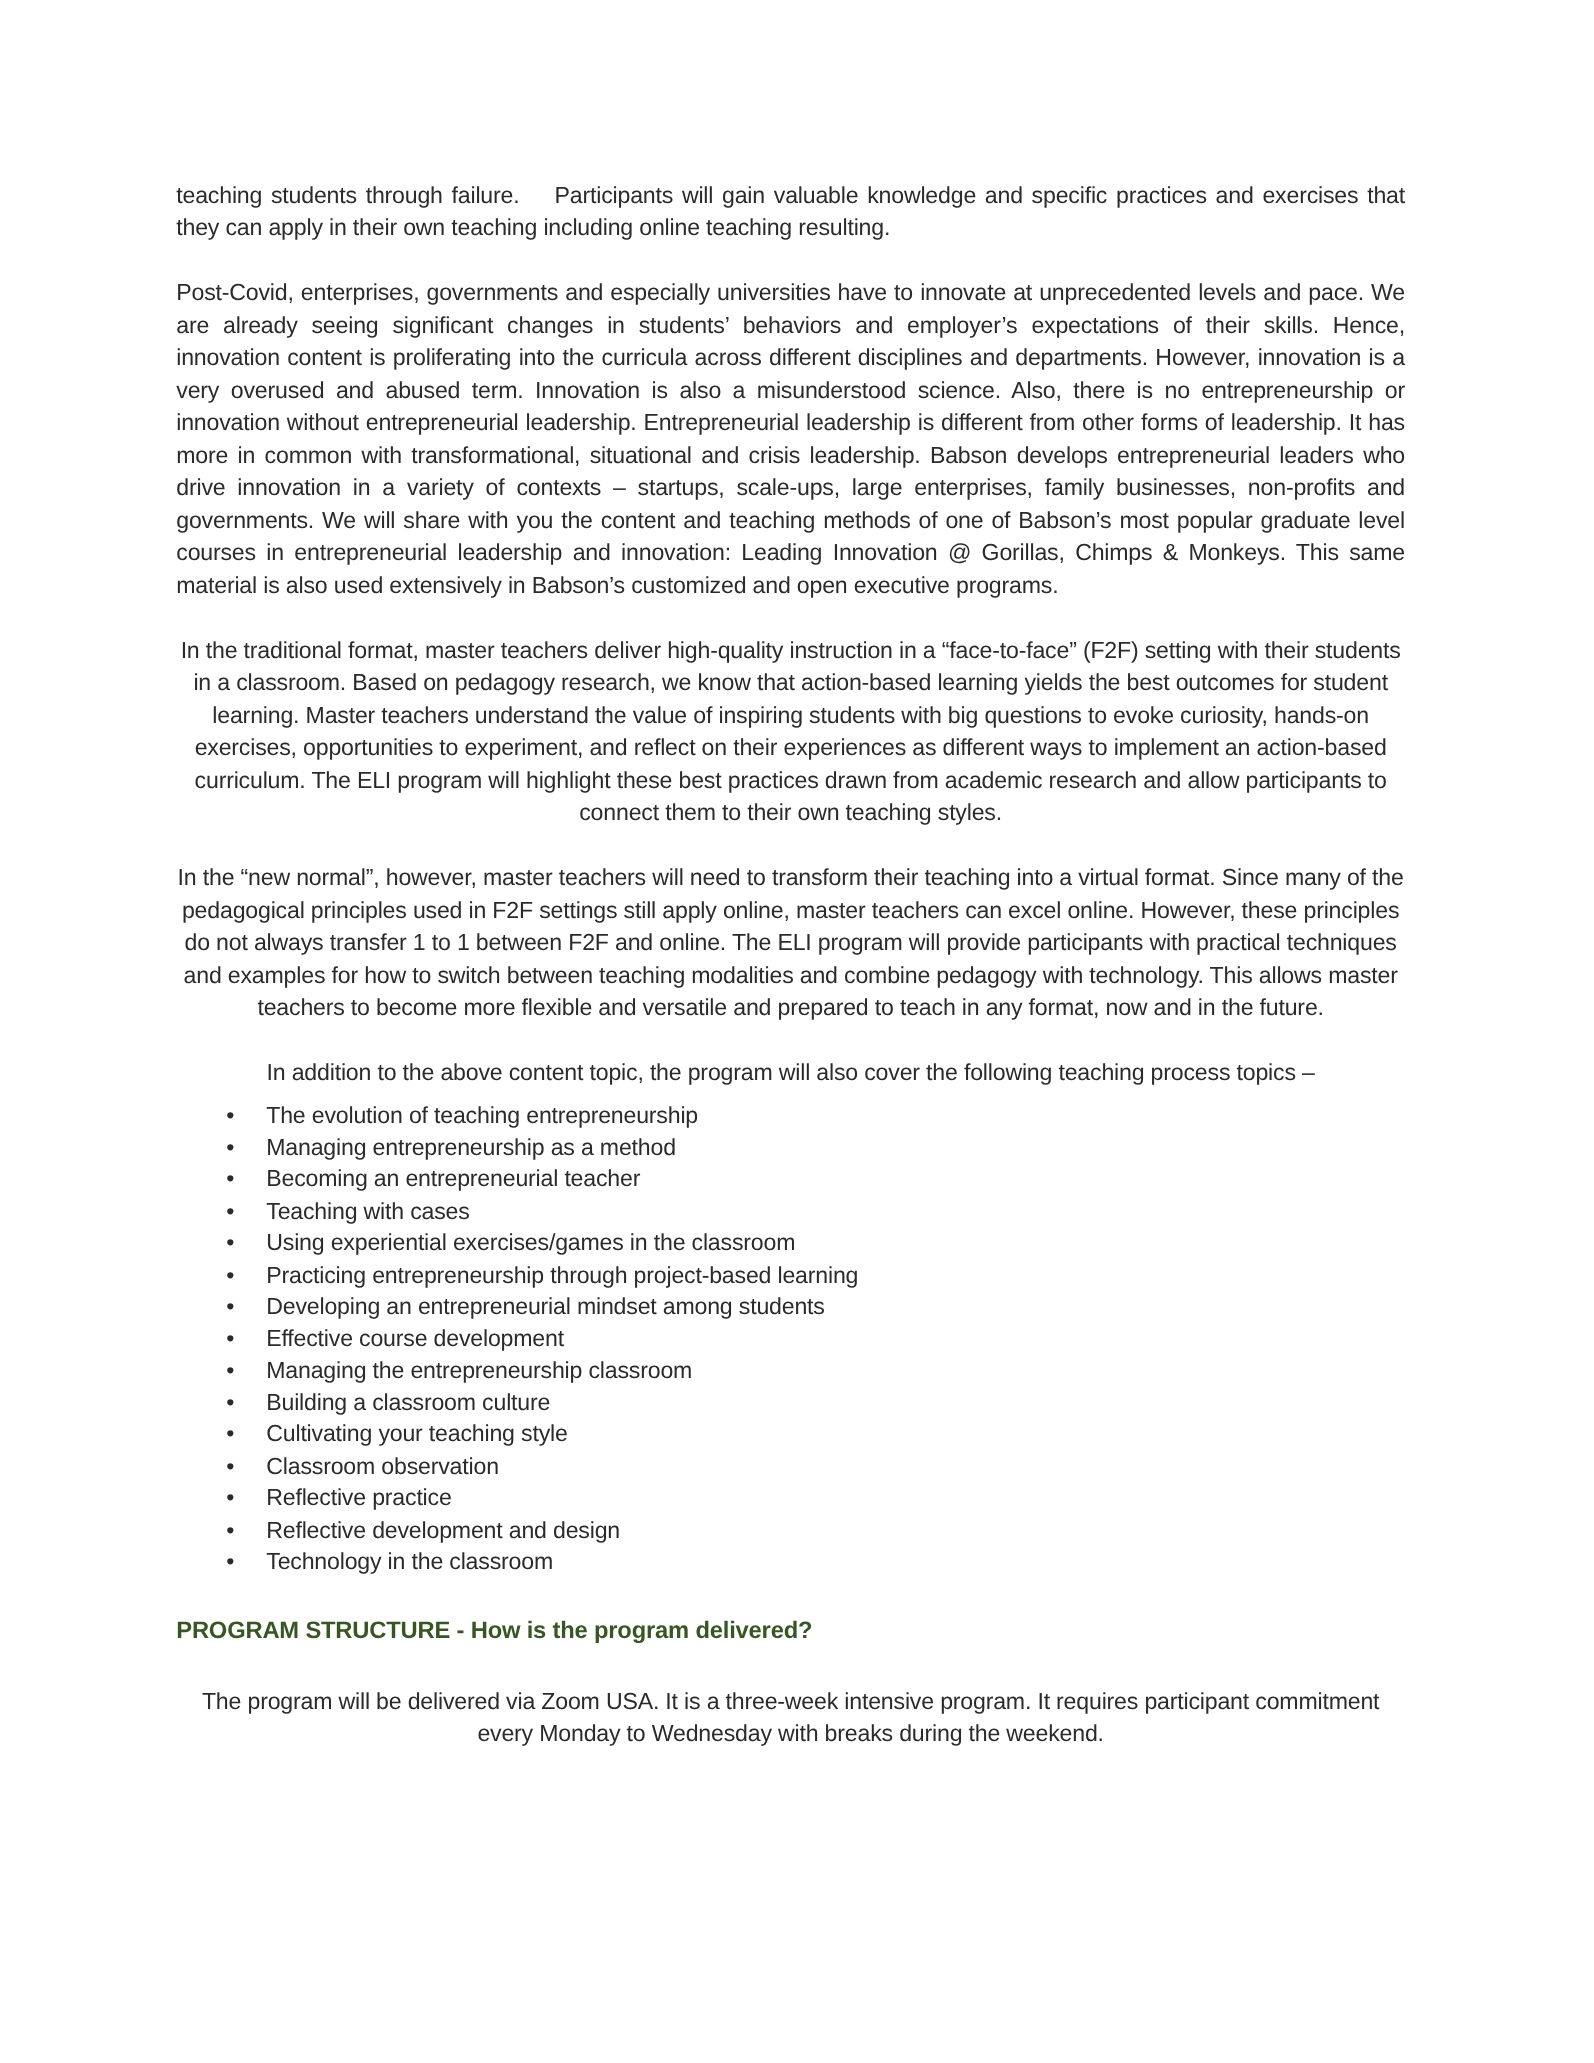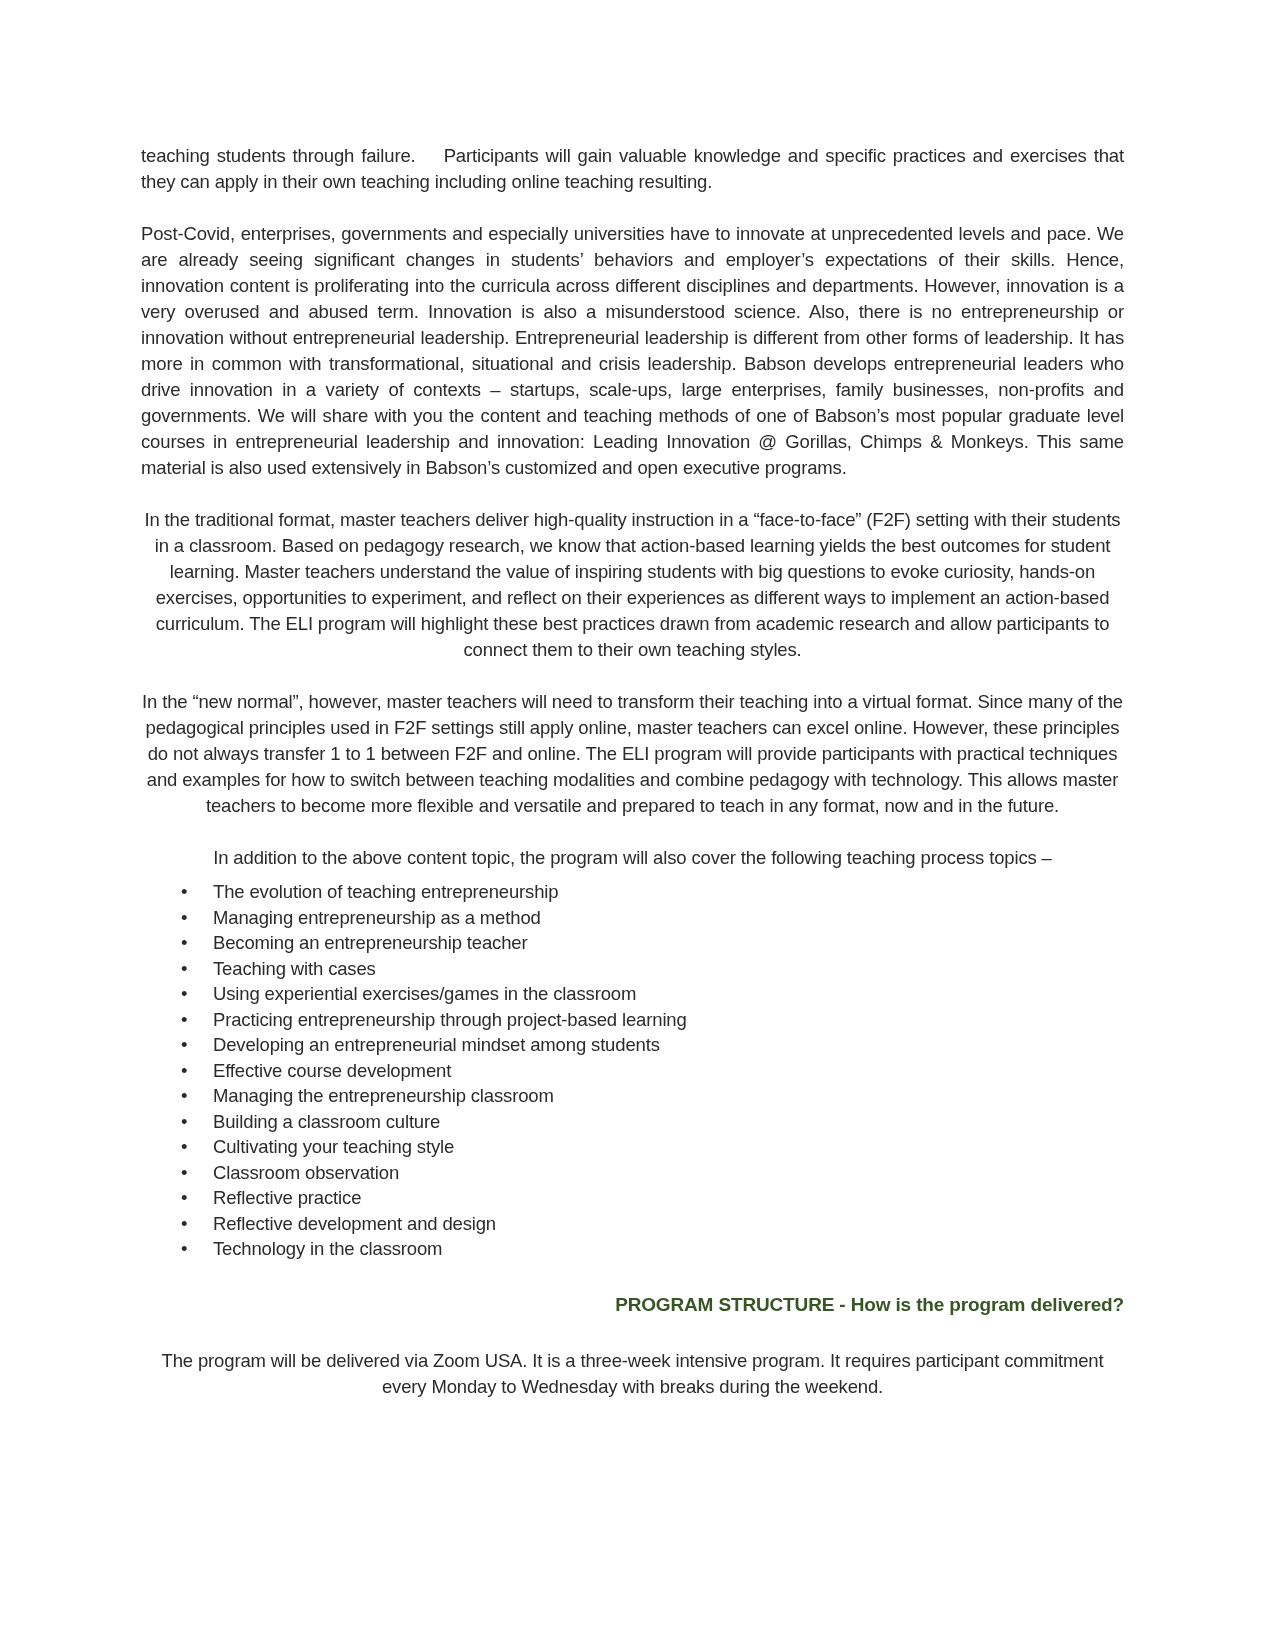--- a/index.html
+++ b/index.html
@@ -57,21 +57,20 @@
     left: 40px;
     top: 0;
   }
   .section-heading {
     color: var(--heading-color);
     font-size: 19px;
     font-weight: bold;
     line-height: 26px;
     letter-spacing: -0.15px;
     margin: 0 0 30px 0;
-    text-align: right;
   }
   .para.last {
     margin-bottom: 0;
   }
 </style>
 </head>
 <body>
 
 <div class="page">
   <div class="content">
@@ -82,21 +81,21 @@
 
     <p class="para">In the traditional format, master teachers deliver high-quality instruction in a “face-to-face” (F2F) setting with their students in a classroom. Based on pedagogy research, we know that action-based learning yields the best outcomes for student learning. Master teachers understand the value of inspiring students with big questions to evoke curiosity, hands-on exercises, opportunities to experiment, and reflect on their experiences as different ways to implement an action-based curriculum. The ELI program will highlight these best practices drawn from academic research and allow participants to connect them to their own teaching styles.</p>
 
     <p class="para">In the “new normal”, however, master teachers will need to transform their teaching into a virtual format. Since many of the pedagogical principles used in F2F settings still apply online, master teachers can excel online. However, these principles do not always transfer 1 to 1 between F2F and online. The ELI program will provide participants with practical techniques and examples for how to switch between teaching modalities and combine pedagogy with technology. This allows master teachers to become more flexible and versatile and prepared to teach in any format, now and in the future.</p>
 
     <p class="para" style="margin-bottom:8px;">In addition to the above content topic, the program will also cover the following teaching process topics –</p>
 
     <ul class="topic-list">
       <li>The evolution of teaching entrepreneurship</li>
       <li>Managing entrepreneurship as a method</li>
-      <li>Becoming an entrepreneurship teacher</li>
+      <li>Becoming an entrepreneurial teacher</li>
       <li>Teaching with cases</li>
       <li>Using experiential exercises/games in the classroom</li>
       <li>Practicing entrepreneurship through project-based learning</li>
       <li>Developing an entrepreneurial mindset among students</li>
       <li>Effective course development</li>
       <li>Managing the entrepreneurship classroom</li>
       <li>Building a classroom culture</li>
       <li>Cultivating your teaching style</li>
       <li>Classroom observation</li>
       <li>Reflective practice</li>

